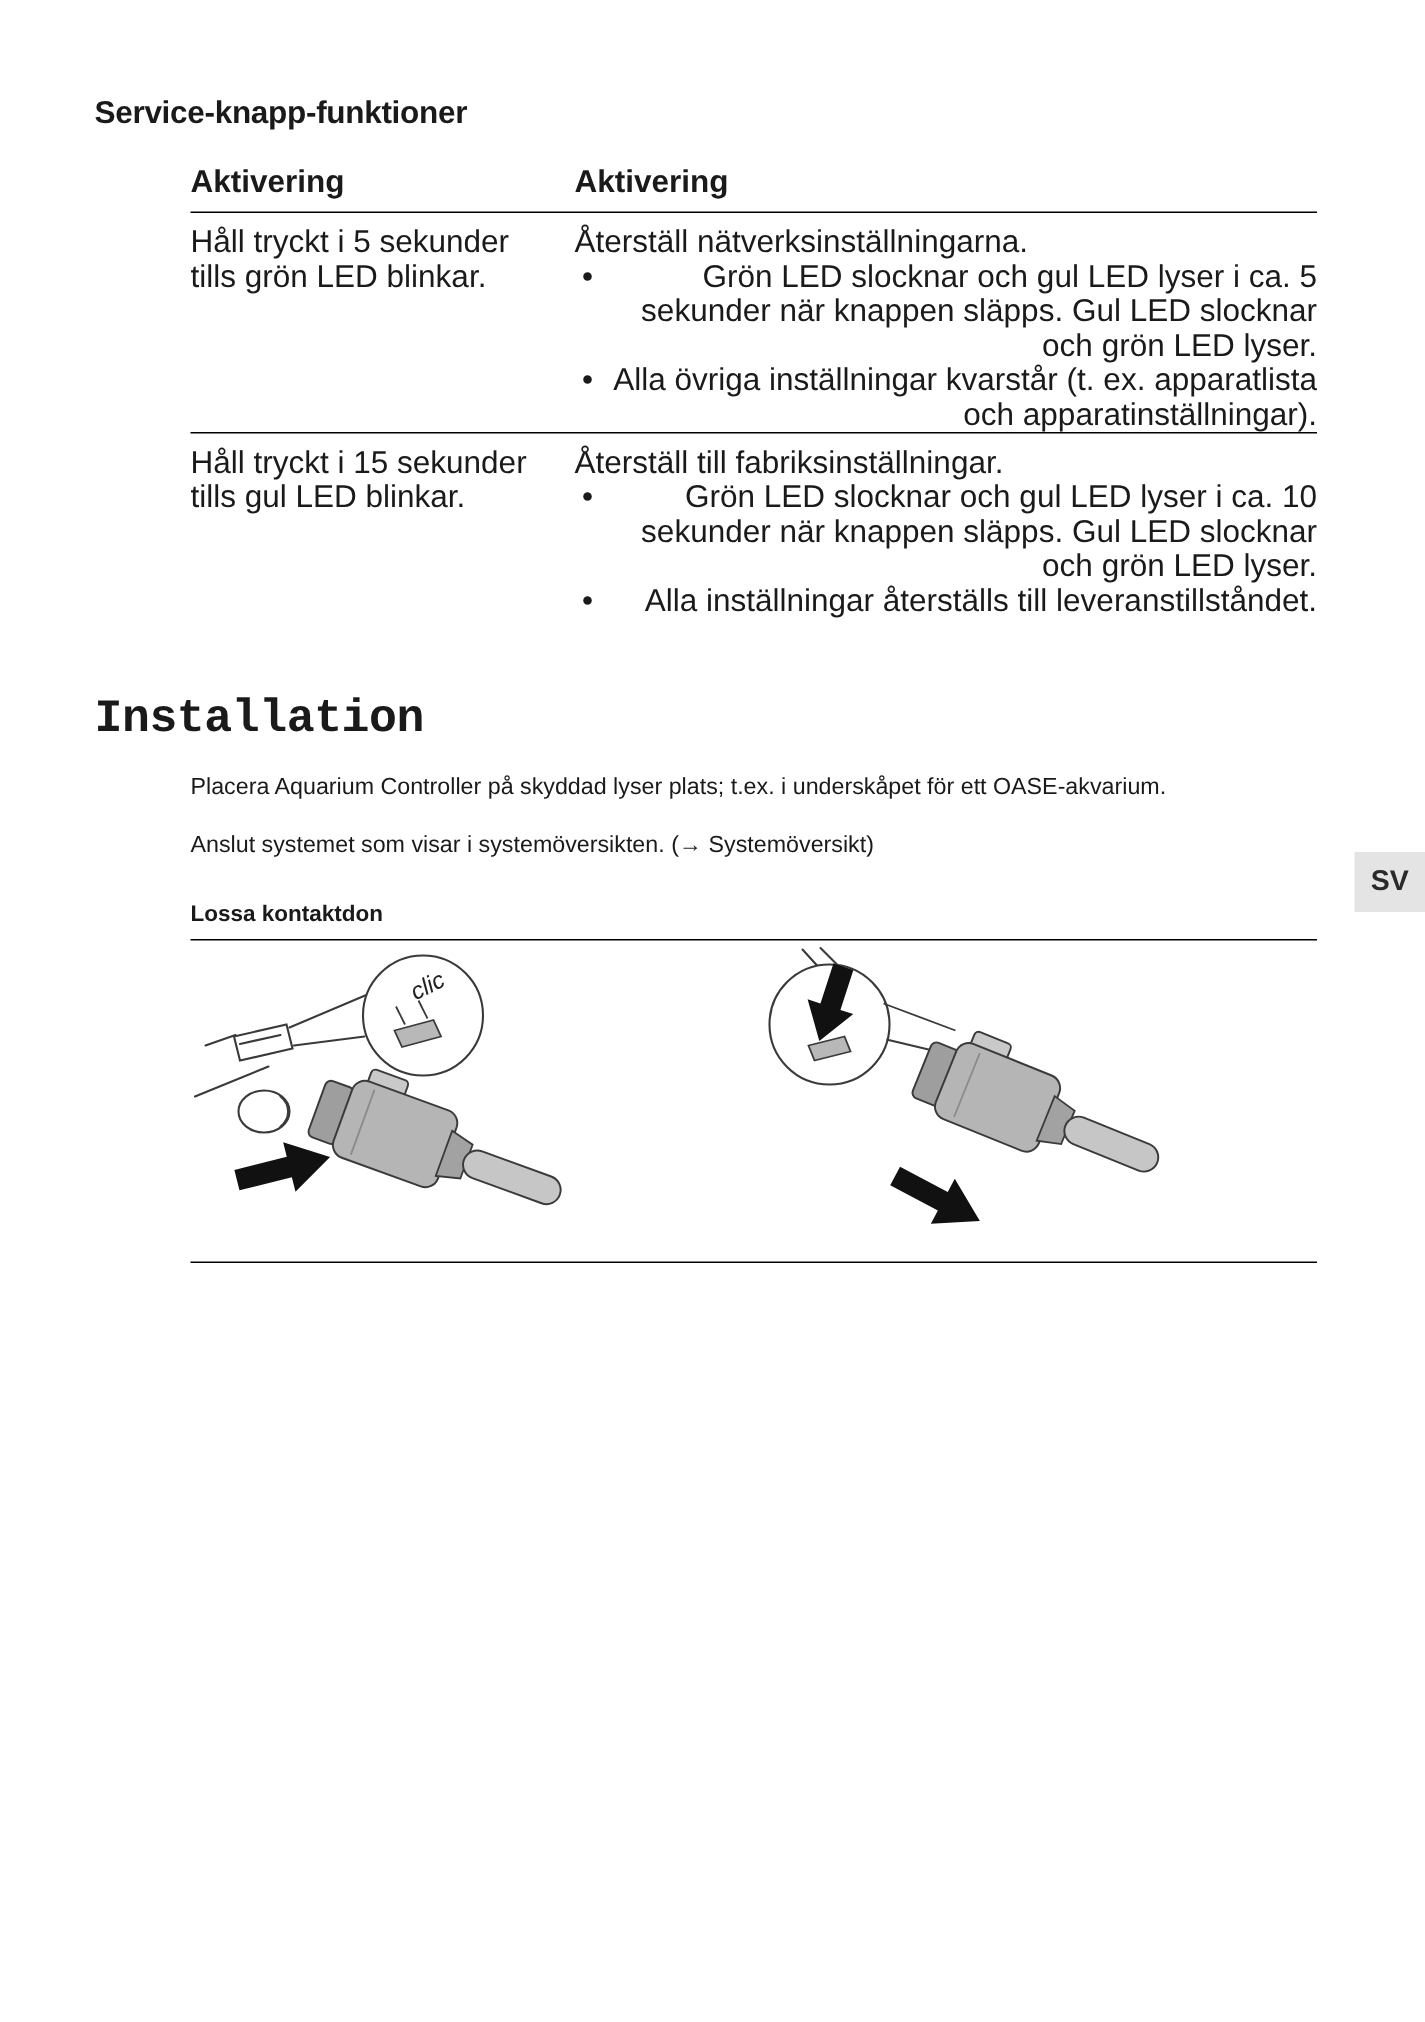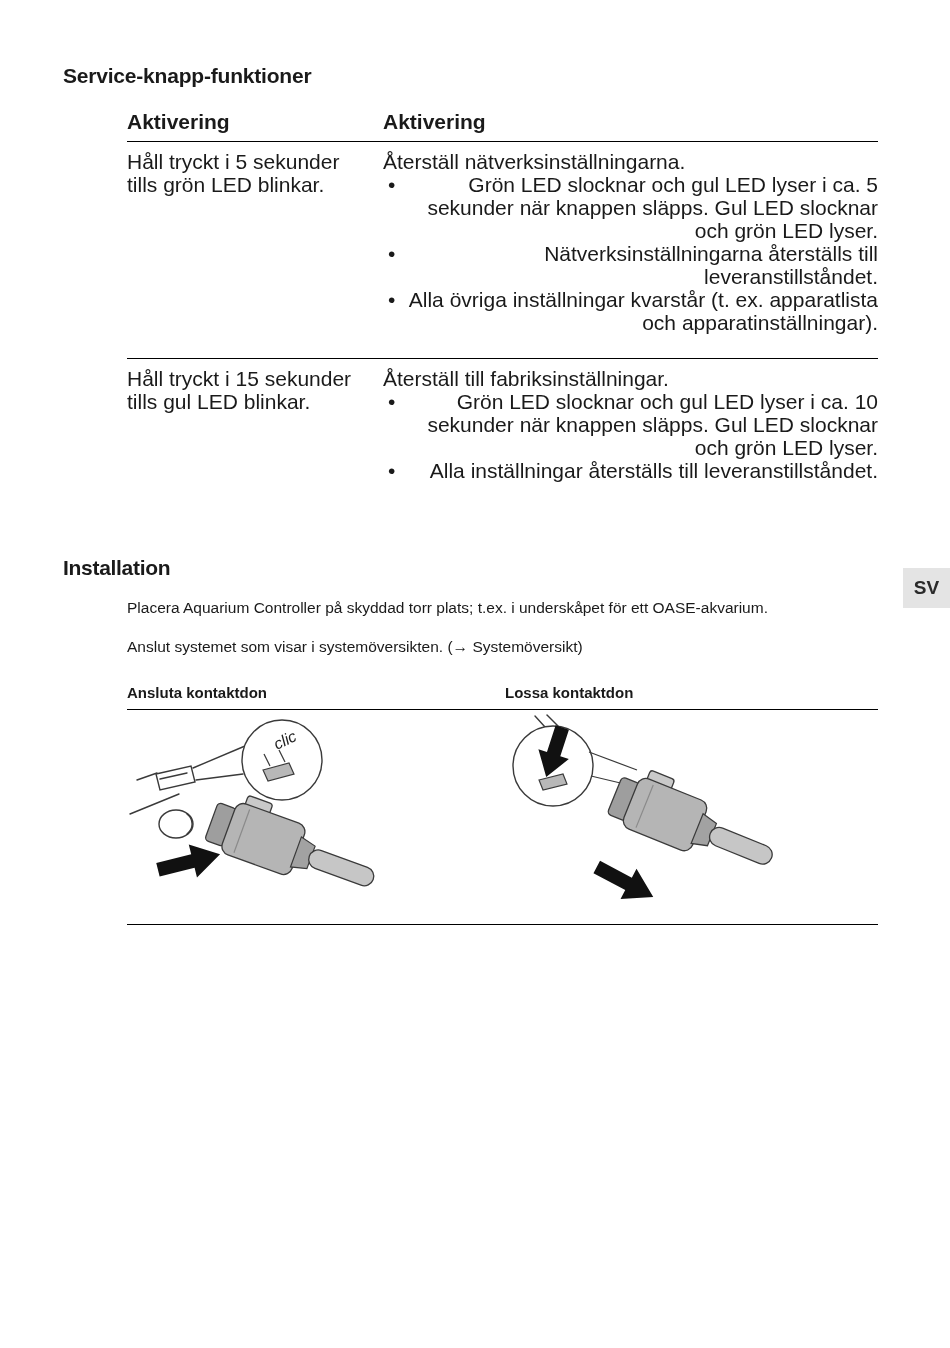--- a/index.html
+++ b/index.html
@@ -15,29 +15,29 @@
   .content { padding:64px 72px 0 63px; }
 
   .service-title {
     font-size:21px; font-weight:bold; letter-spacing:-0.2px;
     margin-bottom:22px;
   }
 
   .tbl { margin-left:64px; width:751px; font-size:21px; line-height:23px; }
   .tbl-row { display:grid; grid-template-columns:256px 1fr; column-gap:0; }
   .tbl-head { font-weight:bold; padding:0 0 8px 0; border-bottom:1.5px solid #000; }
-  .tbl-body { padding:8px 0 24px 0; }
+  .tbl-body { padding:8px 0 0 0; }
   .tbl-body.sep { border-bottom:1.5px solid #000; }
   .cell-act { padding-right:14px; }
 
   ul.bullets { list-style:none; margin:0;text-align:right; }
   ul.bullets li { position:relative; padding-left:20px; }
   ul.bullets li::before { content:"•"; position:absolute; left:5px; top:0; }
 
-  .h1 { font-size:21px; font-weight:bold; letter-spacing:-0.3px; }
+  .h1 { font-size:31px; font-weight:bold; letter-spacing:-0.3px;font-family:Liberation Mono, monospace; }
   .installation-h1 { margin-top:50px; }
   .body-par { margin-left:64px; margin-top:16px; font-size:15.5px; line-height:23px; }
   .connect-h1 { margin-top:56px; }
 
   .fig-table { margin-left:64px; width:751px; margin-top:26px; }
   .fig-heads {
     display:grid; grid-template-columns:378px 1fr;
     font-size:15px; font-weight:bold;
     padding-bottom:8px; border-bottom:1.5px solid #000;
   }
@@ -73,46 +73,44 @@
         <div>Aktivering</div>
         <div>Aktivering</div>
       </div>
 
       <div class="tbl-row tbl-body sep">
         <div class="cell-act">Håll tryckt i 5 sekunder tills grön LED blinkar.</div>
         <div>
           <div>Återställ nätverksinställningarna.</div>
           <ul class="bullets">
             <li>Grön LED slocknar och gul LED lyser i ca. 5 sekunder när knappen släpps. Gul LED slocknar och grön LED lyser.</li>
-            <li>Nätverksinställningarna återställs till leveranstillståndet.</li>
             <li>Alla övriga inställningar kvarstår (t. ex. apparatlista och apparatinställningar).</li>
           </ul>
         </div>
       </div>
 
       <div class="tbl-row tbl-body">
         <div class="cell-act">Håll tryckt i 15 sekunder tills gul LED blinkar.</div>
         <div>
           <div>Återställ till fabriksinställningar.</div>
           <ul class="bullets">
             <li>Grön LED slocknar och gul LED lyser i ca. 10 sekunder när knappen släpps. Gul LED slocknar och grön LED lyser.</li>
             <li>Alla inställningar återställs till leveranstillståndet.</li>
           </ul>
         </div>
       </div>
     </div>
 
     <h1 class="h1 installation-h1">Installation</h1>
-    <p class="body-par">Placera Aquarium Controller på skyddad torr plats; t.ex. i underskåpet för ett OASE-akvarium.</p>
+    <p class="body-par">Placera Aquarium Controller på skyddad lyser plats; t.ex. i underskåpet för ett OASE-akvarium.</p>
 
     <p class="body-par">Anslut systemet som visar i systemöversikten. (→ Systemöversikt)</p>
 
     <div class="fig-table">
       <div class="fig-heads">
-        <div>Ansluta kontaktdon</div>
         <div>Lossa kontaktdon</div>
       </div>
       <div class="fig-body">
 
         <div class="fig-cell">
           <svg width="375" height="205" viewBox="0 0 375 205">
             <g stroke="#3a3a3a" stroke-width="1.4" fill="none" stroke-linecap="round">
               <line x1="3" y1="100" x2="52" y2="80"></line>
               <line x1="10" y1="66" x2="30" y2="59"></line>
               <path d="M29,60 L64,52 L68,68 L33,76 Z" fill="#ffffff"></path>

